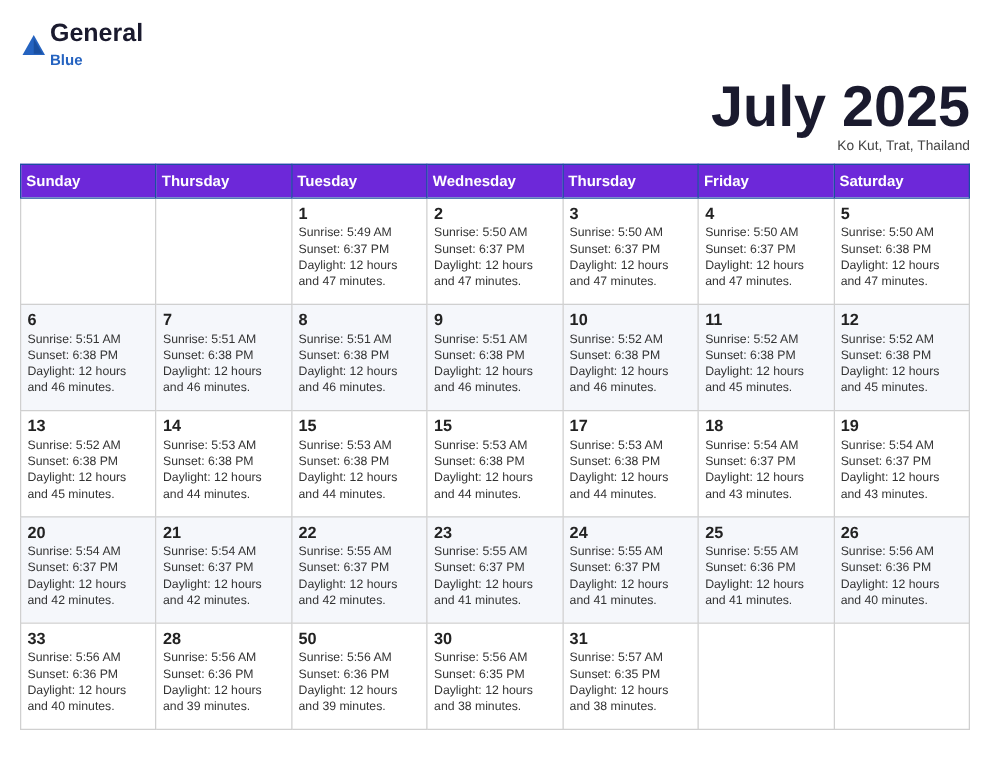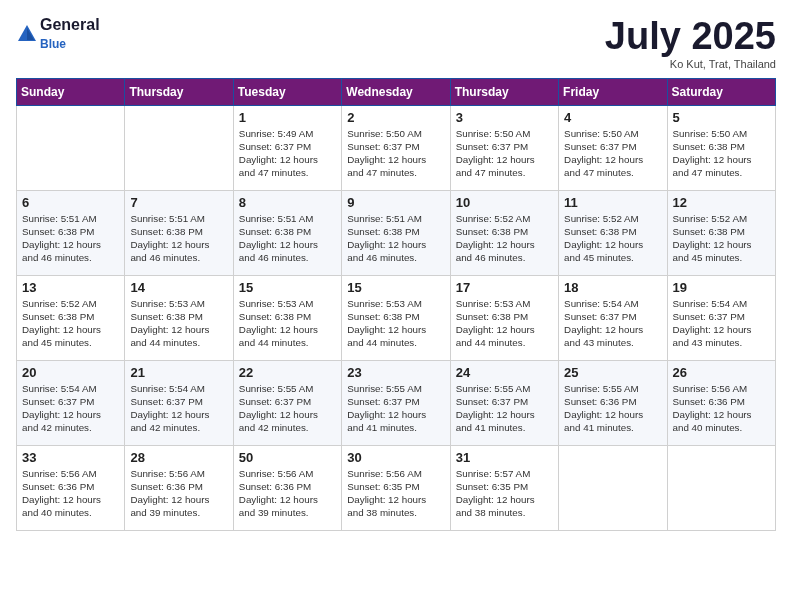--- a/index.html
+++ b/index.html
@@ -14,55 +14,56 @@
       display: flex;
       justify-content: space-between;
       align-items: flex-start;
       margin-bottom: 8px;
     }
     .logo {
       display: flex;
       align-items: center;
     }
     .logo-text-general {
-      font-size: 16px;
+      font-size: 20px;
       font-weight: bold;
       color: #1a1a2e;
       text-align: center;
     }
     .logo-text-blue {
       font-size: 12px;
       font-weight: bold;
       color: #2563c0;
     }
     .logo-icon {
       width: 22px;
       height: 22px;
       margin-right: 2px;
     }
     .title-block {
       text-align: right;
     }
     .month-year {
-      font-size: 38px;
+      font-size: 46px;
       font-weight: bold;
       color: #1a1a2e;
       line-height: 1.1;
+      margin-top: 44px;
     }
     .location {
       font-size: 11px;
       color: #444;
     }
     .calendar {
       width: 100%;
       border-collapse: collapse;
       font-size: 10.5px;
     }
     .calendar thead th {
-      background: #701a75;
+      background: #6d28d9;
       color: #fff;
       padding: 6px 4px;
       text-align: left;
       font-size: 12px;
       font-weight: bold;
       border: 1px solid #1a4fa0;
     }
     .calendar tbody td {
       border: 1px solid #d0d0d0;
       vertical-align: top;

